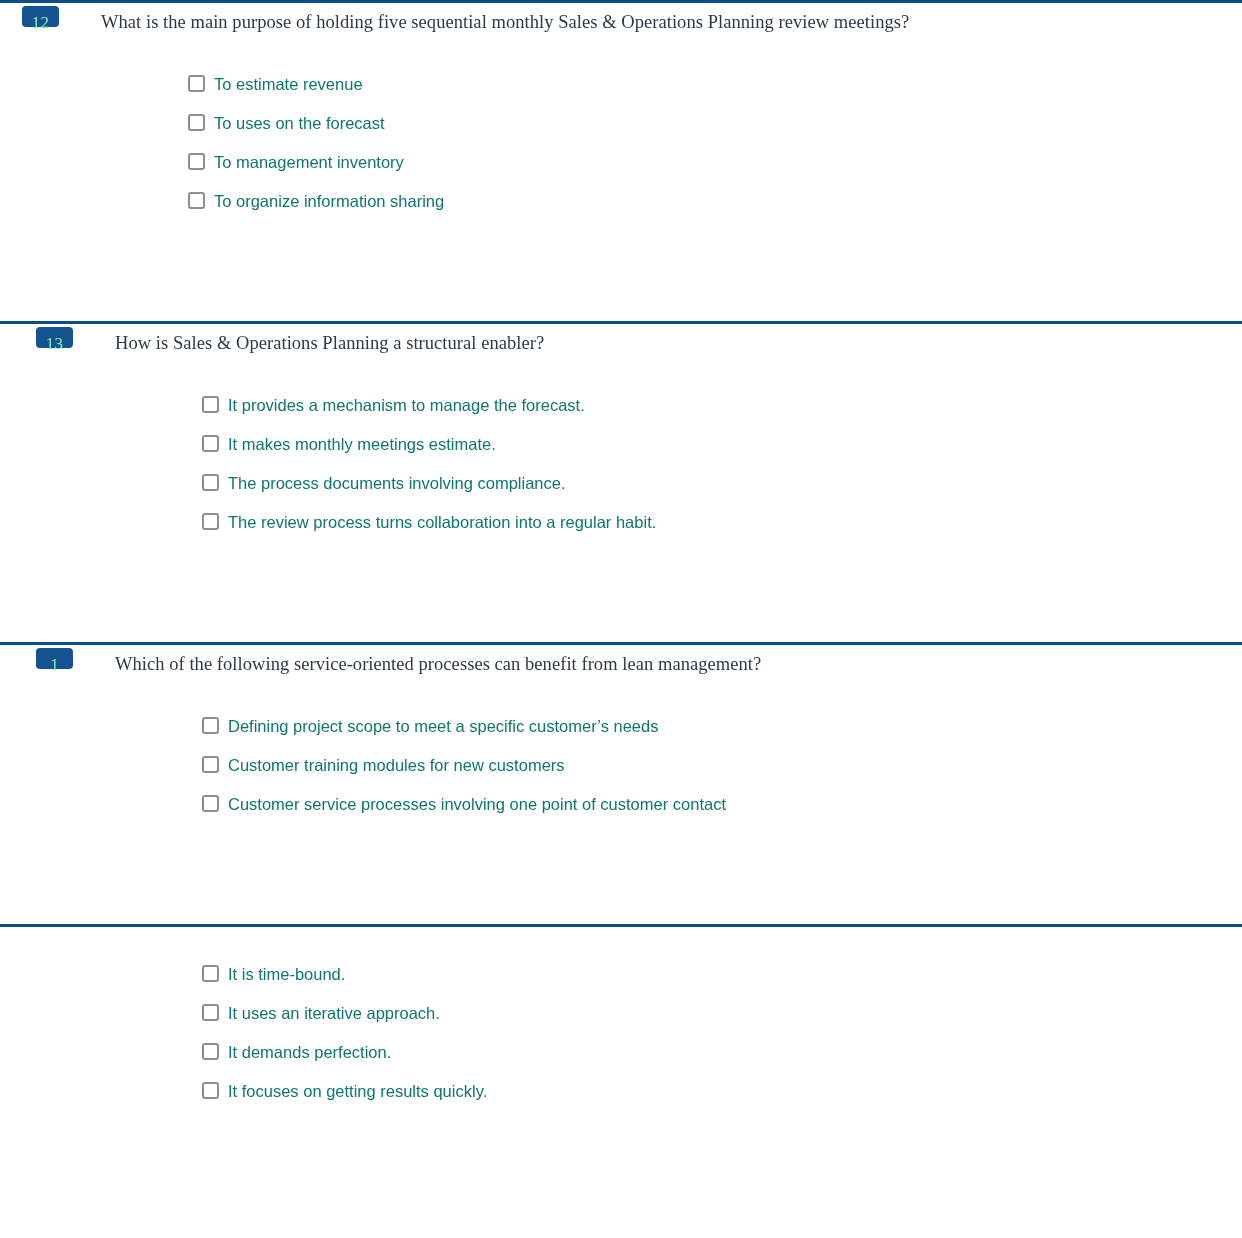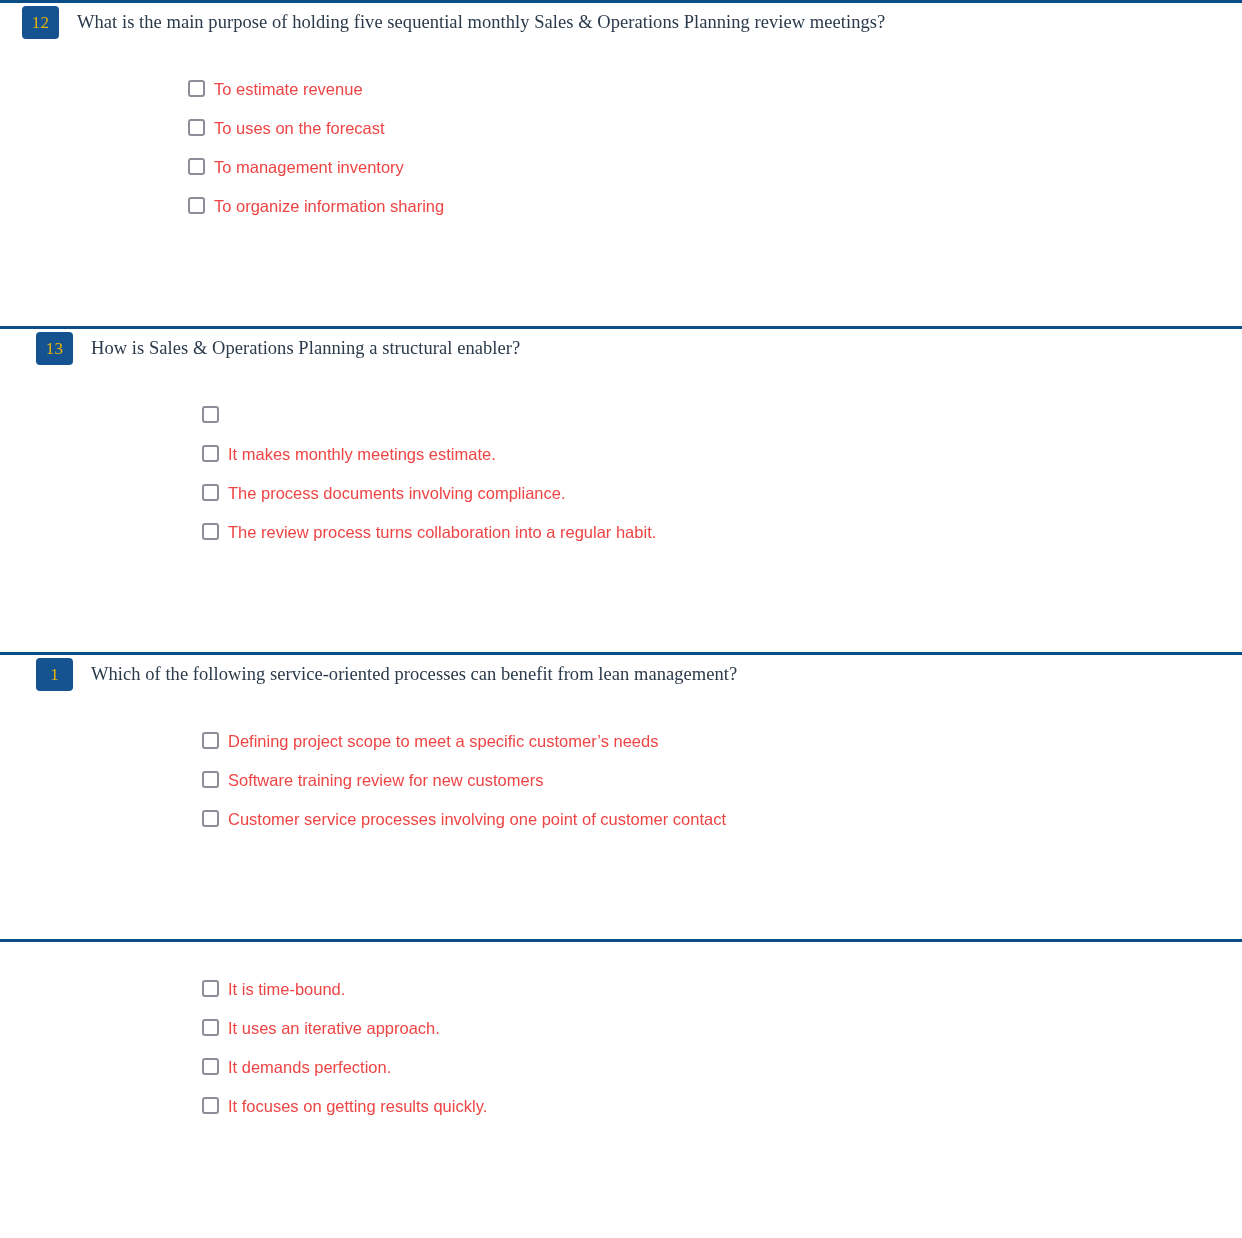--- a/index.html
+++ b/index.html
@@ -42,36 +42,36 @@
   .q-head {
     position: relative;
     display: flex;
     align-items: flex-start;
     padding-top: 6px;
   }
 
   .q-badge {
     flex: 0 0 auto;
     width: 37px;
-    height: 33px;
+    height: 21px;
     border-radius: 4px;
     background: #14538f;
-    color: #eab308;
+    color: #86efac;
     font-family: "Liberation Serif", serif;
     font-size: 17px;
     line-height: 33px;
     text-align: center;
     letter-spacing: 0.2px;
     position: relative;
     z-index: 2;
   }
 
   .q-text {
     flex: 1 1 auto;
-    margin-left: 18px;
+    margin-left: 42px;
     padding-top: 4px;
     font-family: "Liberation Serif", serif;
     font-size: 18.5px;
     line-height: 24px;
     color: #2b3a4a;
     letter-spacing: 0.05px;
   }
 
   
   .options {
@@ -96,21 +96,21 @@
     border-radius: 3px;
     background: #ffffff;
     box-sizing: content-box;
   }
 
   .option-label {
     margin-left: 9px;
     font-family: "Liberation Sans", sans-serif;
     font-size: 16.5px;
     line-height: 20px;
-    color: #ef4444;
+    color: #0f766e;
     white-space: nowrap;
   }
 
   
   .q-block + .q-block {
     margin-top: 62px;
     padding-left: 36px;
   }
 
   .block-tail {
@@ -149,20 +149,21 @@
     </div>
     <div class="q-block">
       <div class="q-rule"></div>
       <div class="q-head">
         <div class="q-badge">13</div>
         <div class="q-text">How is Sales &amp; Operations Planning a structural enabler?</div>
       </div>
       <ul class="options">
         <li class="option">
           <span class="checkbox"></span>
+          <span class="option-label">It provides a mechanism to manage the forecast.</span>
         </li>
         <li class="option">
           <span class="checkbox"></span>
           <span class="option-label">It makes monthly meetings estimate.</span>
         </li>
         <li class="option">
           <span class="checkbox"></span>
           <span class="option-label">The process documents involving compliance.</span>
         </li>
         <li class="option">
@@ -178,21 +179,21 @@
         <div class="q-badge">1</div>
         <div class="q-text">Which of the following service-oriented processes can benefit from lean management?</div>
       </div>
       <ul class="options">
         <li class="option">
           <span class="checkbox"></span>
           <span class="option-label">Defining project scope to meet a specific customer’s needs</span>
         </li>
         <li class="option">
           <span class="checkbox"></span>
-          <span class="option-label">Software training review for new customers</span>
+          <span class="option-label">Customer training modules for new customers</span>
         </li>
         <li class="option">
           <span class="checkbox"></span>
           <span class="option-label">Customer service processes involving one point of customer contact</span>
         </li>
       </ul>
       <div class="block-tail"></div>
     </div>
     <div class="q-block">
       <div class="q-rule"></div>

